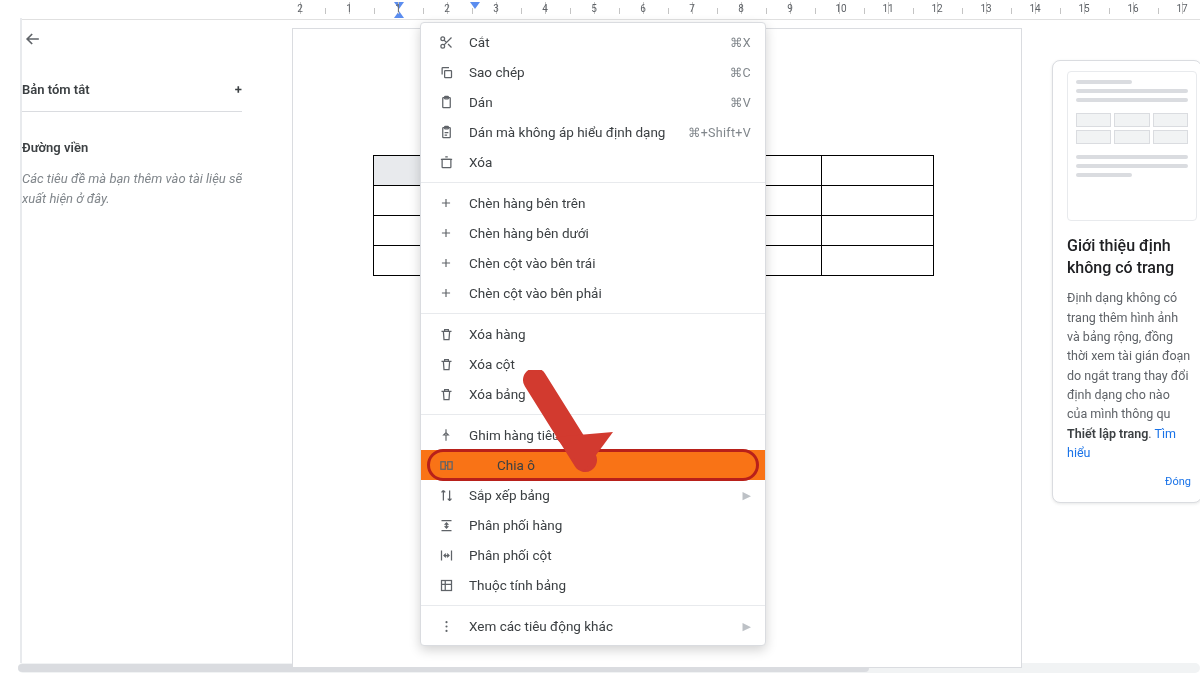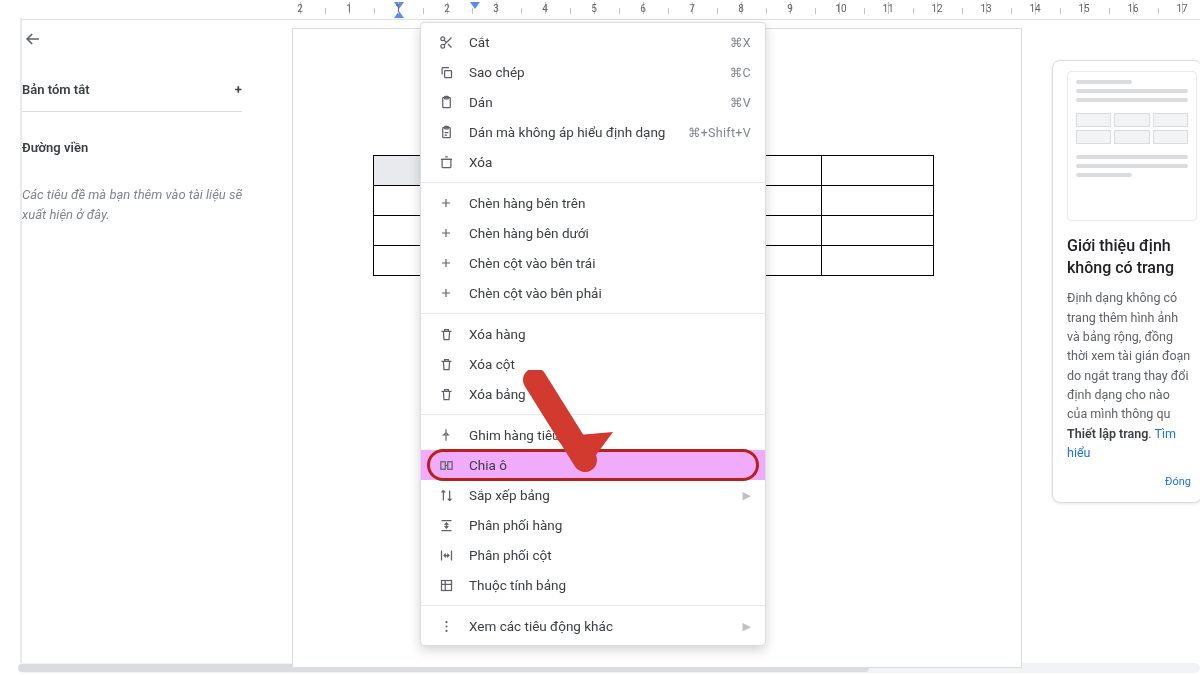--- a/index.html
+++ b/index.html
@@ -49,21 +49,21 @@
     display:flex; justify-content:space-between; align-items:center;
     margin-top:30px; padding-bottom:14px; border-bottom:1px solid #dadce0;
     width:220px;
   }
   .outline .summary-row span { font-size:13px; font-weight:600; color:#3c4043;}
   .outline .plus { font-size:18px; color:#5f6368; cursor:pointer; line-height:1;}
   .outline .heading {
     margin-top:28px; font-size:13px; font-weight:600; color:#3c4043;
   }
   .outline .hint {
-    margin-top:30px; font-size:13px; font-style:italic; color:#80868b; width:230px; line-height:1.5;
+    margin-top:14px; font-size:13px; font-style:italic; color:#80868b; width:230px; line-height:1.5;
   }
   
   .page {
     position:absolute; left:292px; top:28px; width:730px; height:640px;
     background:#fff; border:1px solid #dadce0; z-index:1;
   }
   .doc-table {
     position:absolute; left:80px; top:126px; border-collapse:collapse;
   }
   .doc-table td { border:1px solid #000; width:112px; height:30px;}
@@ -88,21 +88,21 @@
   .ctx .item .sc { color:#80868b; font-size:12.5px; letter-spacing:0.3px;}
   .ctx .item .sub { color:#bdc1c6; margin-left:auto; font-size:11px;}
   .ctx hr { border:none; border-top:1px solid #e8eaed; margin:5px 0;}
   .ctx .highlight-wrap {
     position:relative;
   }
   .ctx .highlight-ring {
     position:absolute; left:6px; right:6px; top:-1px; bottom:-1px;
     border:3px solid #b8201a; border-radius:18px; pointer-events:none;
   }
-  .ctx .item.highlight { background:#f0abfc; }
+  .ctx .item.highlight { background:#f97316;gap:28px; }
   
   .arrow {
     position:absolute; left:515px; top:370px; z-index:20; pointer-events:none;
   }
   
   .info {
     position:absolute; right:-2px; top:60px; width:150px;
     border:1px solid #dadce0; border-radius:8px; background:#fff;
     padding:10px 10px 14px 14px; z-index:2;
     box-shadow:0 1px 3px rgba(60,64,67,.12);

